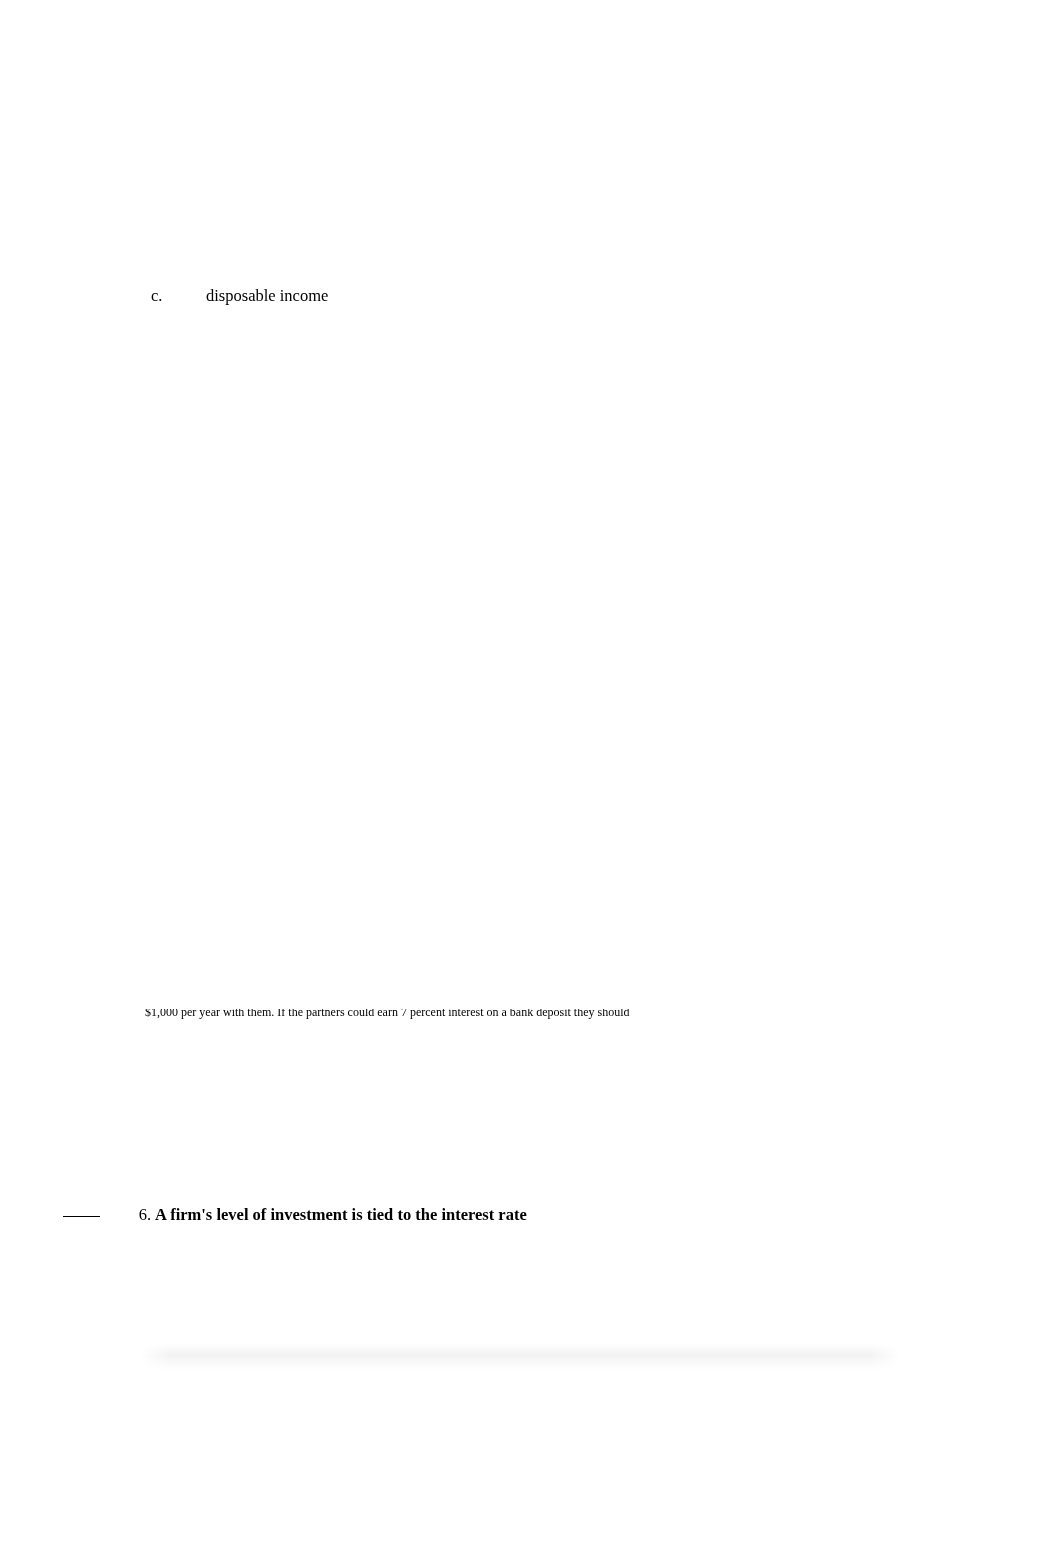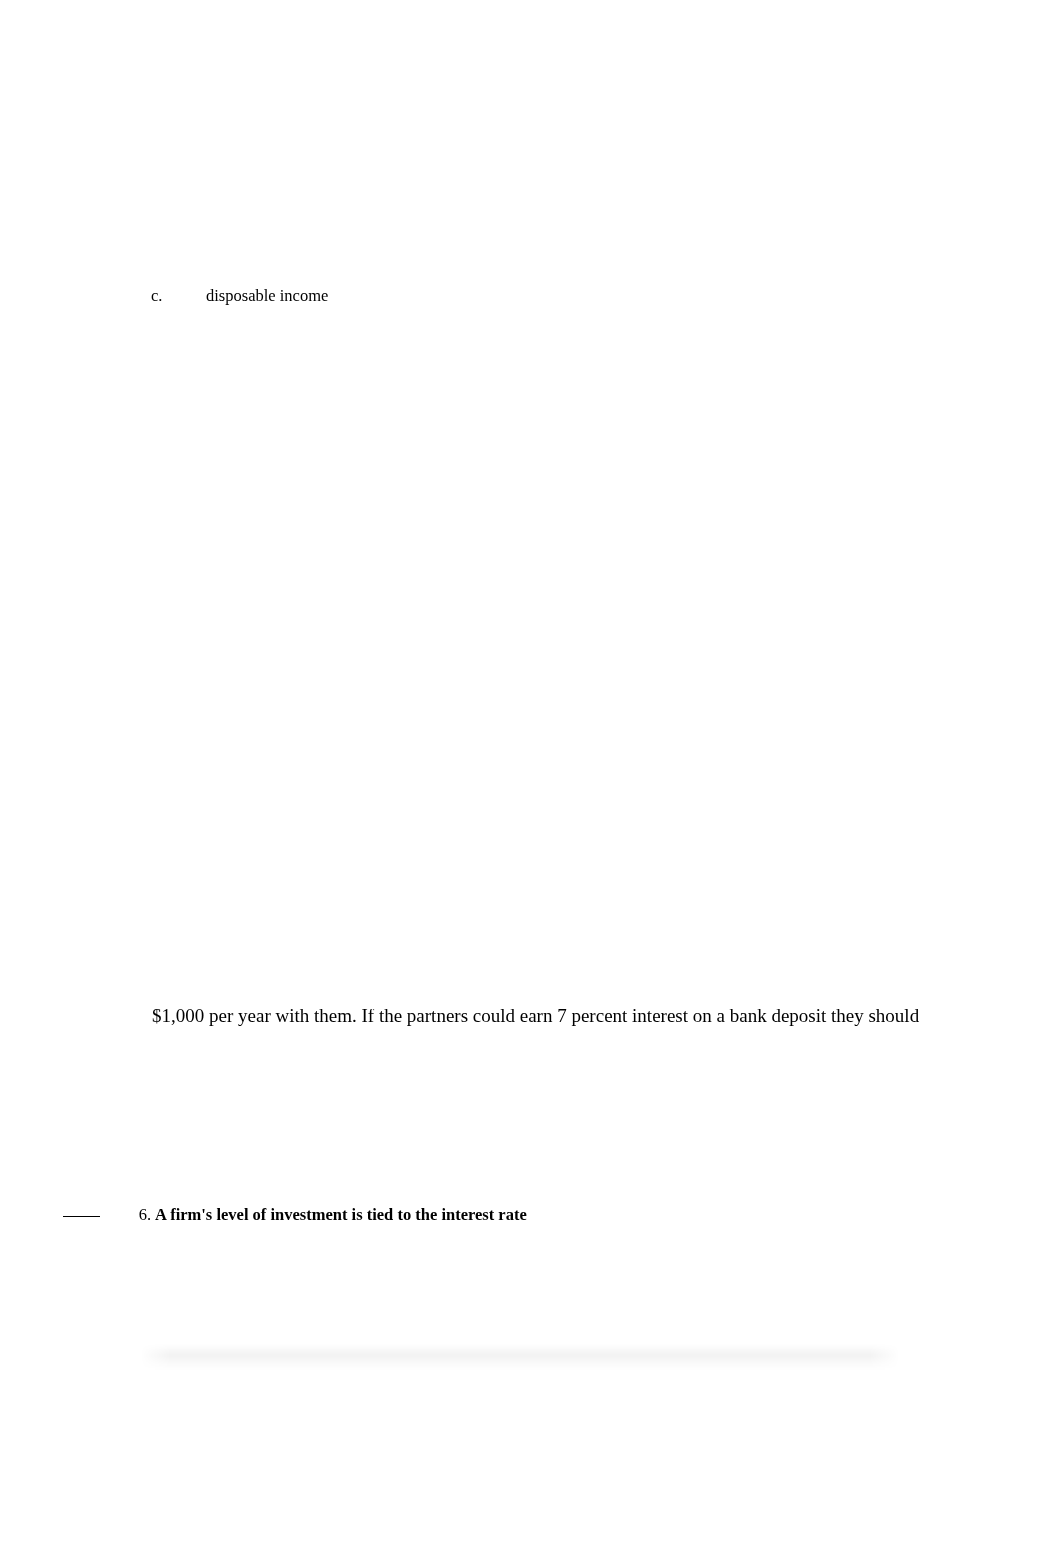--- a/index.html
+++ b/index.html
@@ -172,23 +172,23 @@
     position: absolute;
     left: 0;
     top: 0;
     width: 1062px;
     height: 1009px;
     background: #ffffff;
     pointer-events: none;
   }
   .q5-text {
     position: absolute;
-    left: 152px;
+    left: 145px;
     top: 1005px;
-    font-size: 19px;
+    font-size: 12px;
     white-space: nowrap;
   }
 </style>
 </head>
 <body>
 
 <div class="page">
 
   <div class="doc-title">Macro Practice Exam 2 Spr 15</div>
 

